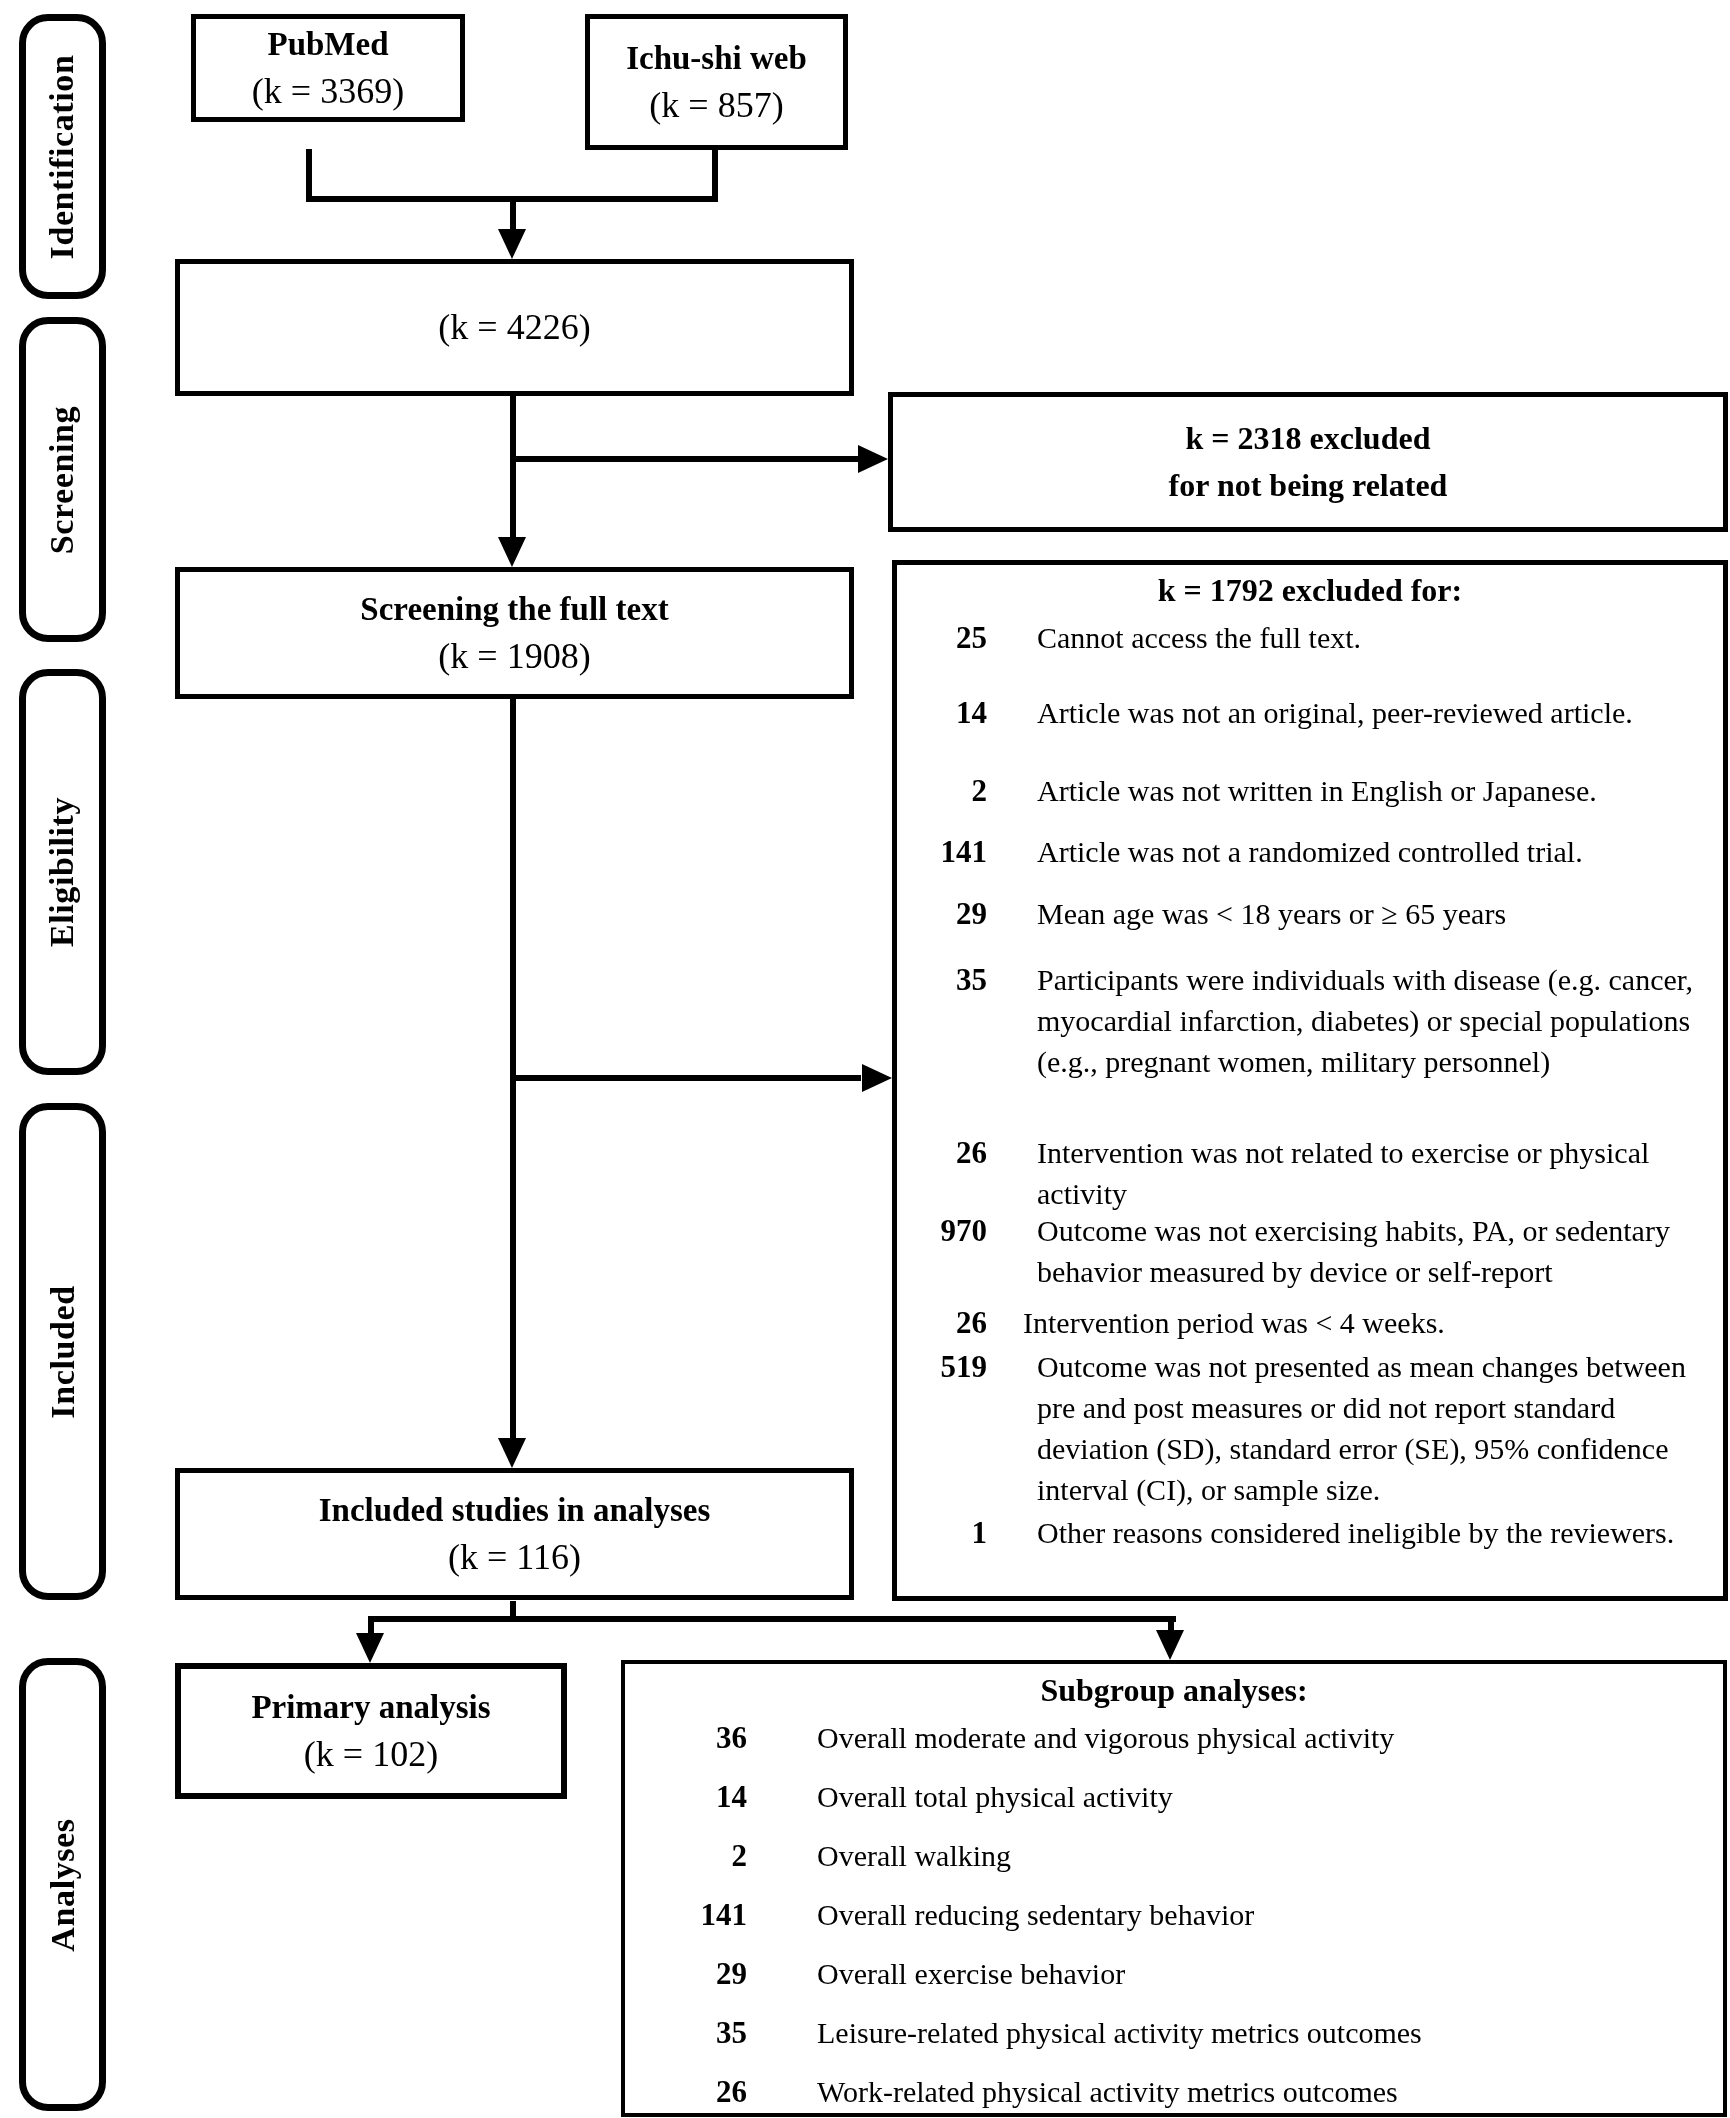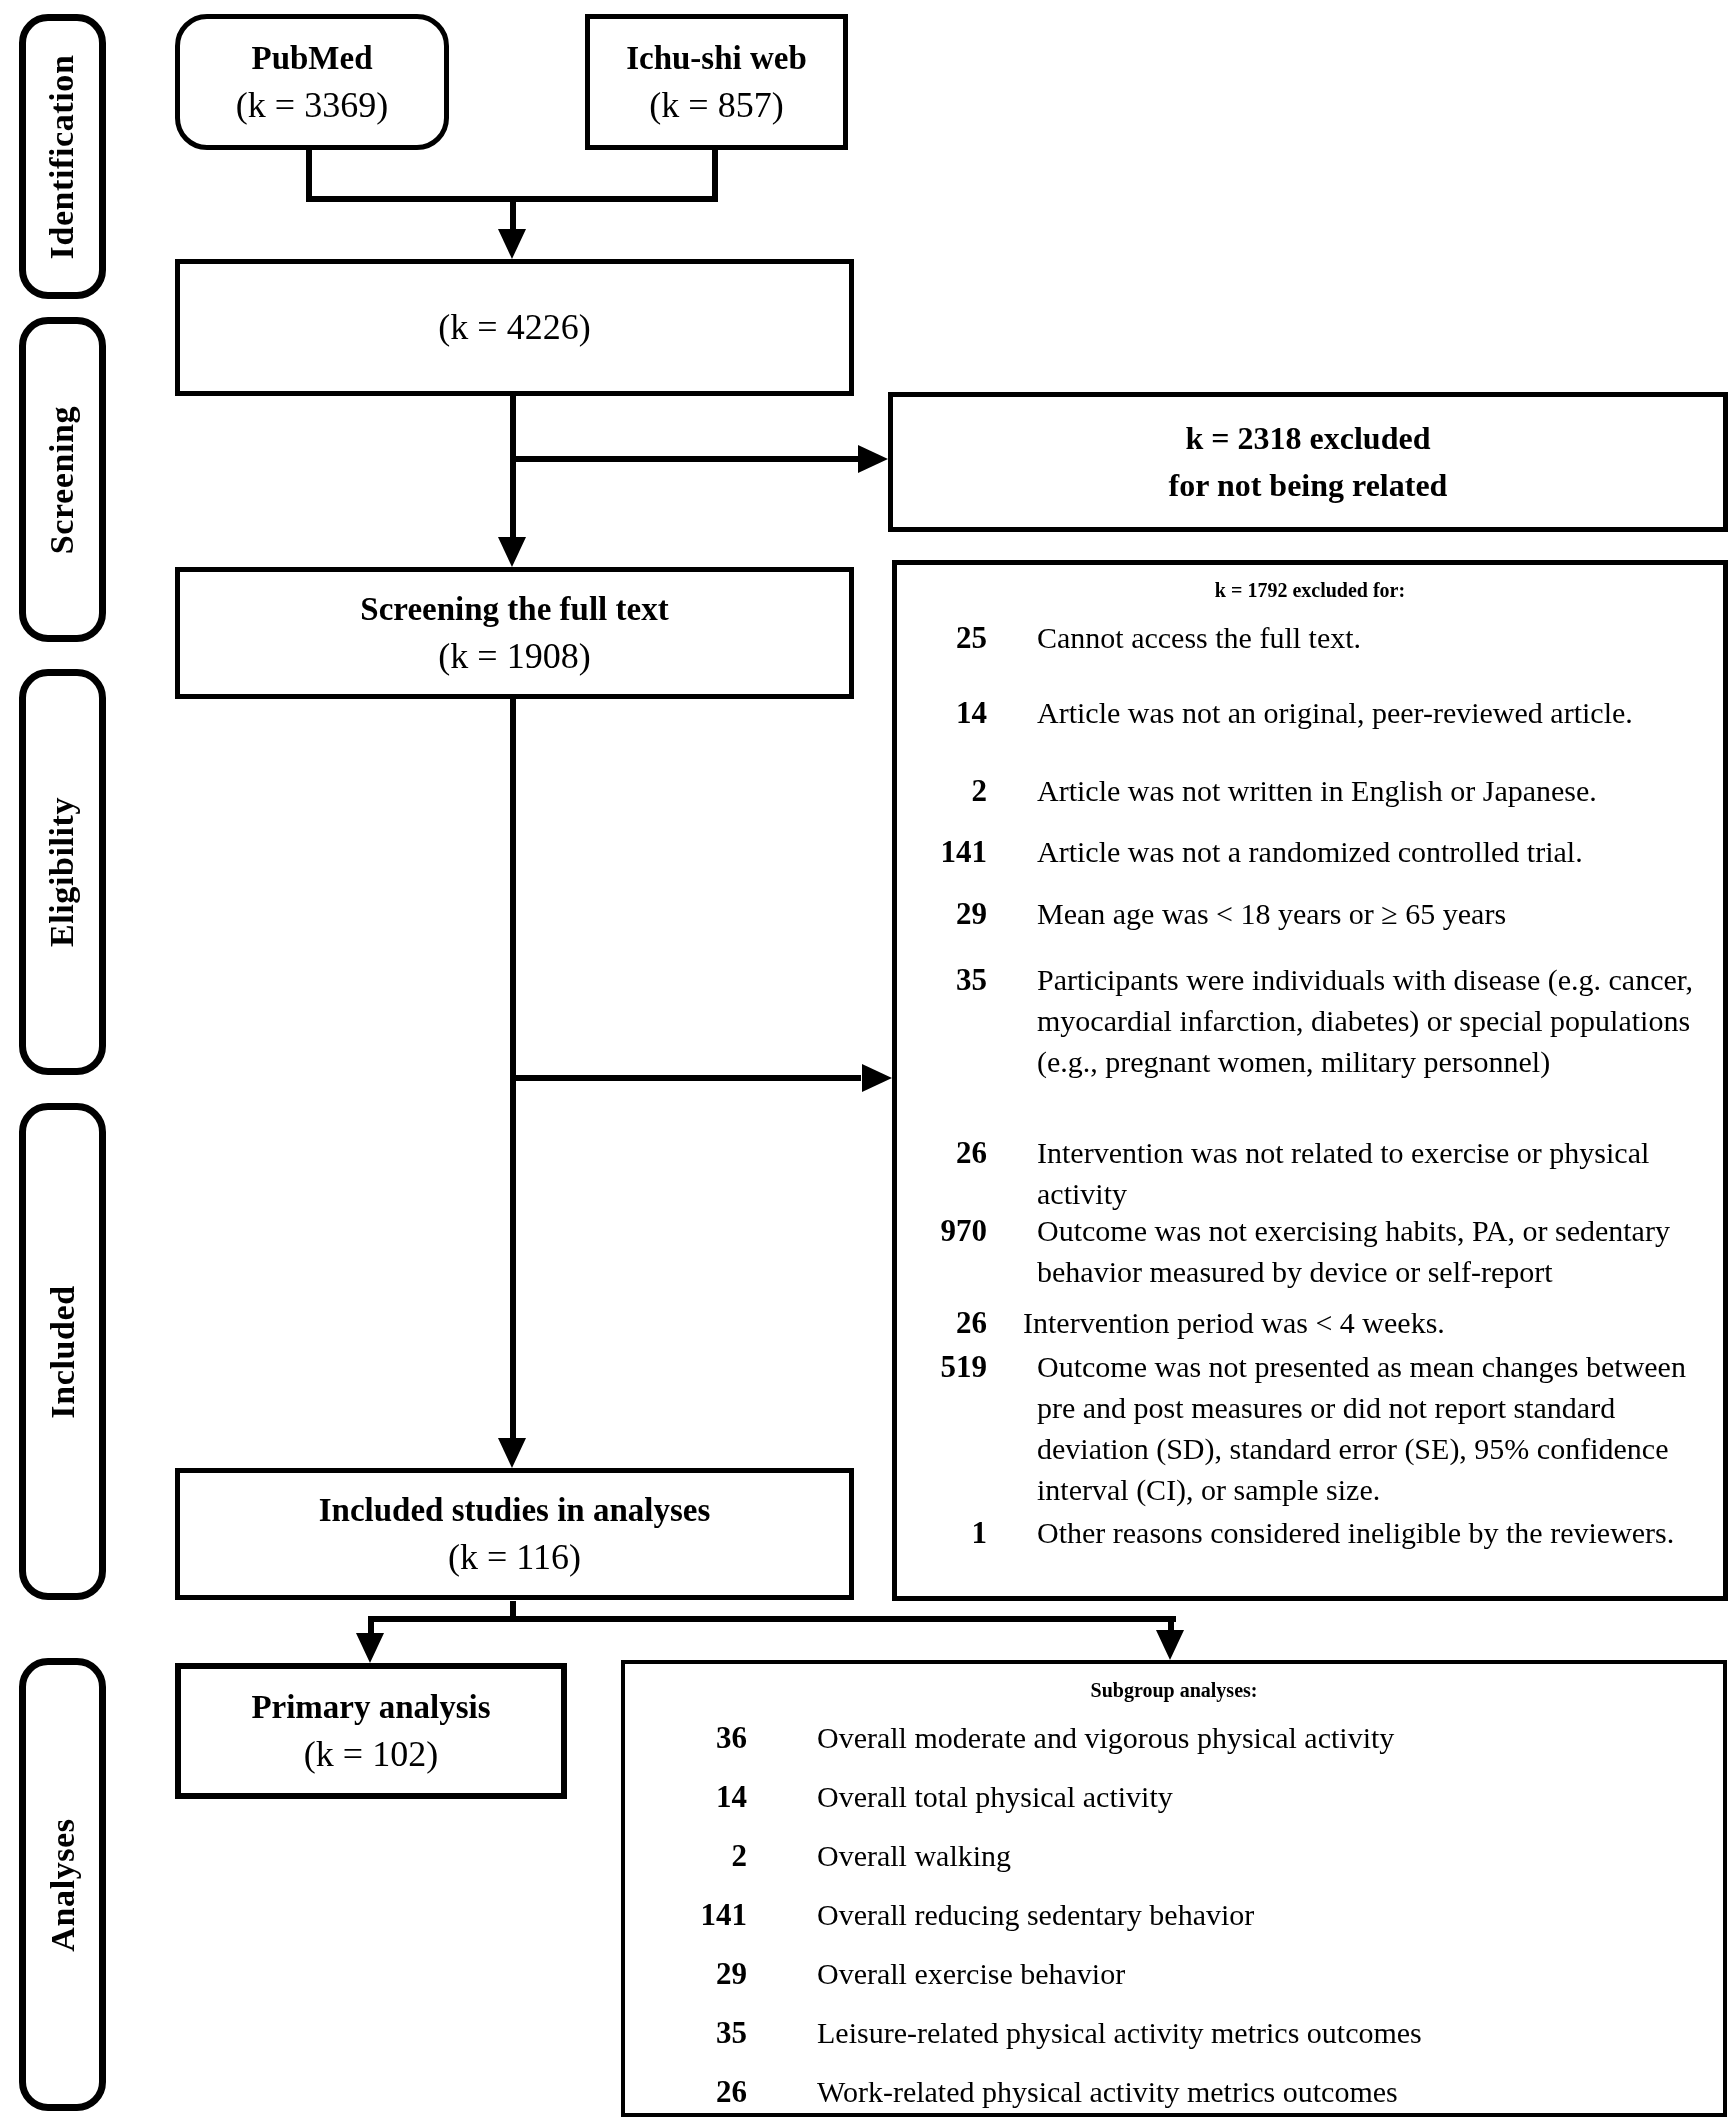--- a/index.html
+++ b/index.html
@@ -26,21 +26,21 @@
   }
   .fbox .t{font-weight:bold;font-size:33px;line-height:47px;}
   .fbox .c{font-size:36px;line-height:47px;}
   .fbox .tb{font-weight:bold;font-size:32px;line-height:47px;}
   
   .panel{
     position:absolute;background:#fff;border:5.6px solid #000;box-sizing:border-box;z-index:2;
   }
   .panel .hdr{
     position:absolute;left:0;right:0;text-align:center;
-    font-weight:bold;font-size:20px;line-height:41px;
+    font-weight:bold;font-size:32px;line-height:41px;
   }
   .lrow{position:absolute;left:0;right:0;}
   .lrow .n{
     position:absolute;top:0;left:0;text-align:right;
     font-weight:bold;font-size:31px;line-height:41px;
   }
   .lrow .r{position:absolute;top:0;font-size:30px;line-height:41px;}
   
   .line{position:absolute;background:#000;z-index:1;}
   .arrow-down{
@@ -91,21 +91,21 @@
   <div class="line" style="left:513px;top:1075px;width:348px;height:5.6px;"></div>
   <div class="arrow-right" style="left:862px;top:1064px;"></div>
 
   <div class="line" style="left:510px;top:1601px;width:5.6px;height:21px;"></div>
   <div class="line" style="left:368px;top:1616px;width:808px;height:5.6px;"></div>
   <div class="line" style="left:368px;top:1616px;width:5.6px;height:22px;"></div>
   <div class="arrow-down" style="left:356px;top:1633px;"></div>
   <div class="line" style="left:1168px;top:1616px;width:5.6px;height:20px;"></div>
   <div class="arrow-down" style="left:1156px;top:1630px;"></div>
 
-  <div class="fbox" style="left:175px;top:14px;width:274px;height:136px;border-radius:32px;">
+  <div class="fbox" style="left:191px;top:14px;width:274px;height:108px;">
     <div class="t">PubMed</div>
     <div class="c">(k = 3369)</div>
   </div>
 
   <div class="fbox" style="left:585px;top:14px;width:263px;height:136px;">
     <div class="t">Ichu-shi web</div>
     <div class="c">(k = 857)</div>
   </div>
 
   <div class="fbox" style="left:175px;top:259px;width:679px;height:137px;">

